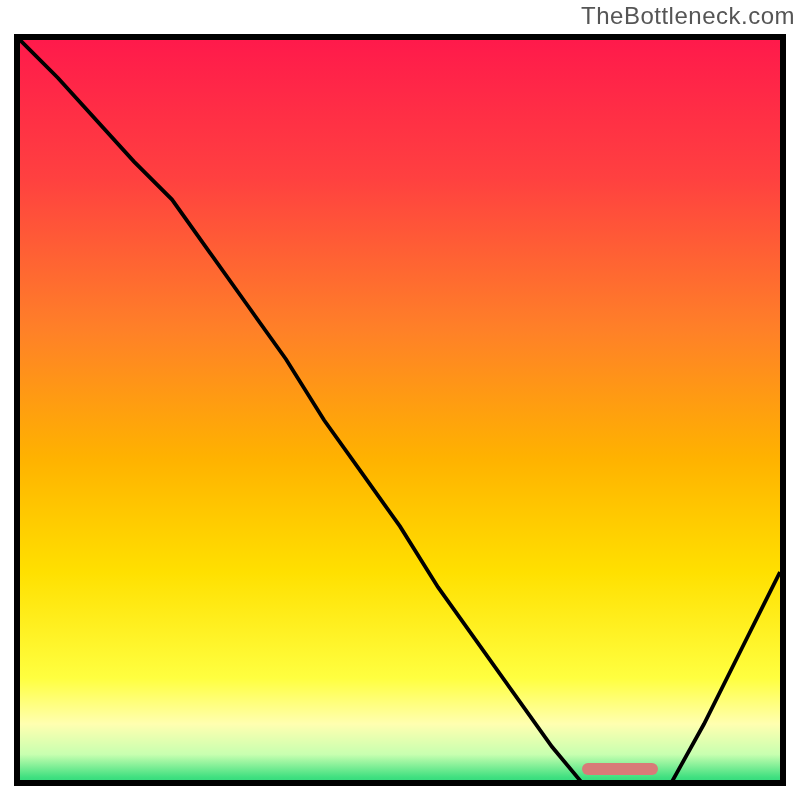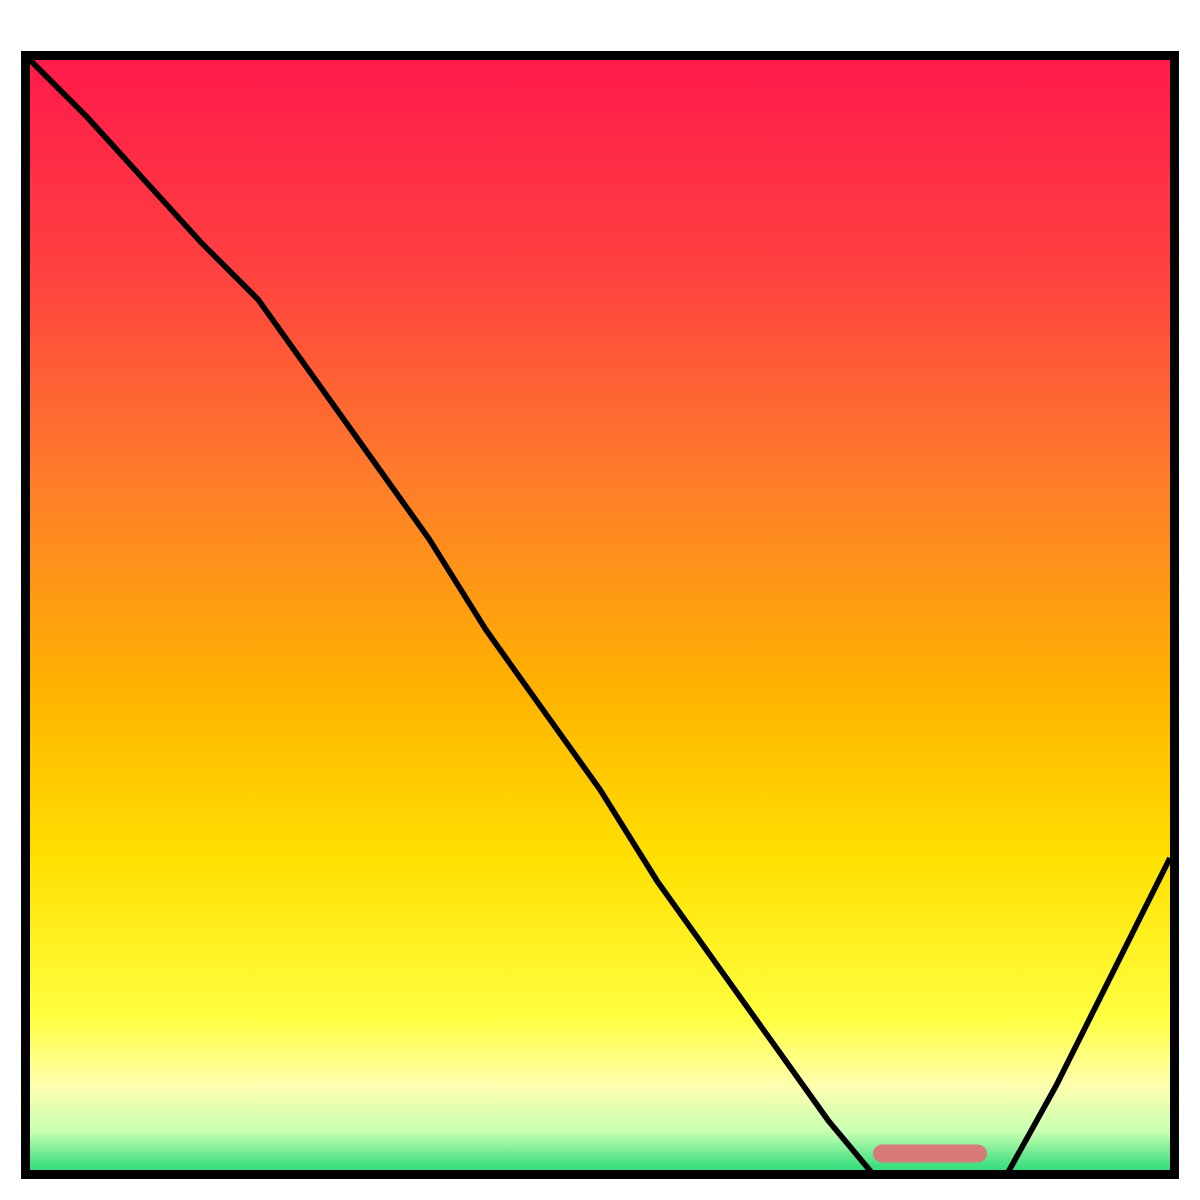--- a/index.html
+++ b/index.html
@@ -54,20 +54,21 @@
     height: 12px;
     background: #d87a78;
     border-radius: 6px;
     z-index: 3;
   }
 </style>
 </head>
 <body>
 
 <div class="frame">
+  <div class="watermark">TheBottleneck.com</div>
 
   <div class="plot-outer">
     <div class="plot-inner">
       <svg class="gradient" viewBox="0 0 100 100" preserveAspectRatio="none">
         <defs>
           <linearGradient id="bg-grad" x1="0" y1="0" x2="0" y2="1">
               <stop offset="0%" stop-color="#ff1a4b"></stop>
               <stop offset="18%" stop-color="#ff4040"></stop>
               <stop offset="38%" stop-color="#ff8028"></stop>
               <stop offset="55.00000000000001%" stop-color="#ffb200"></stop>

